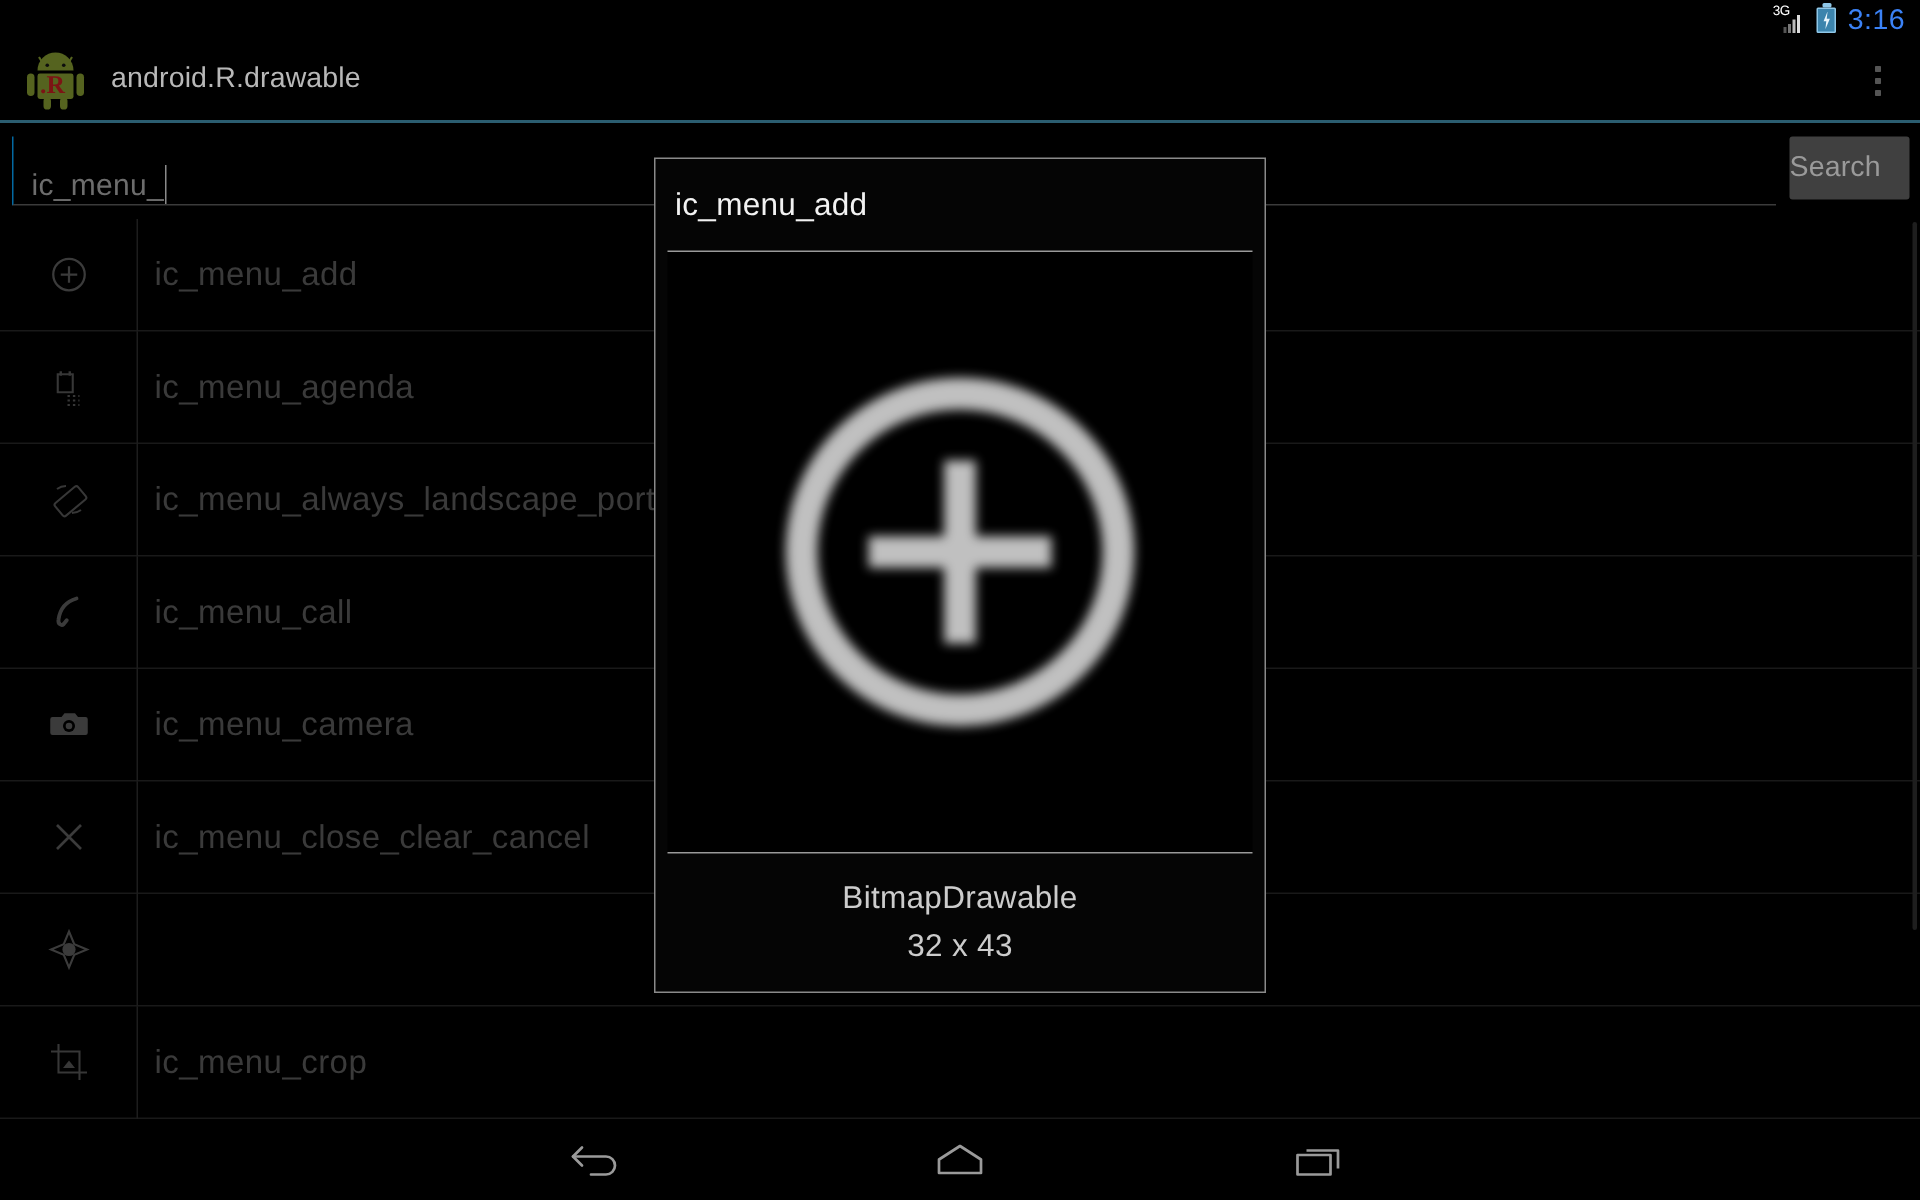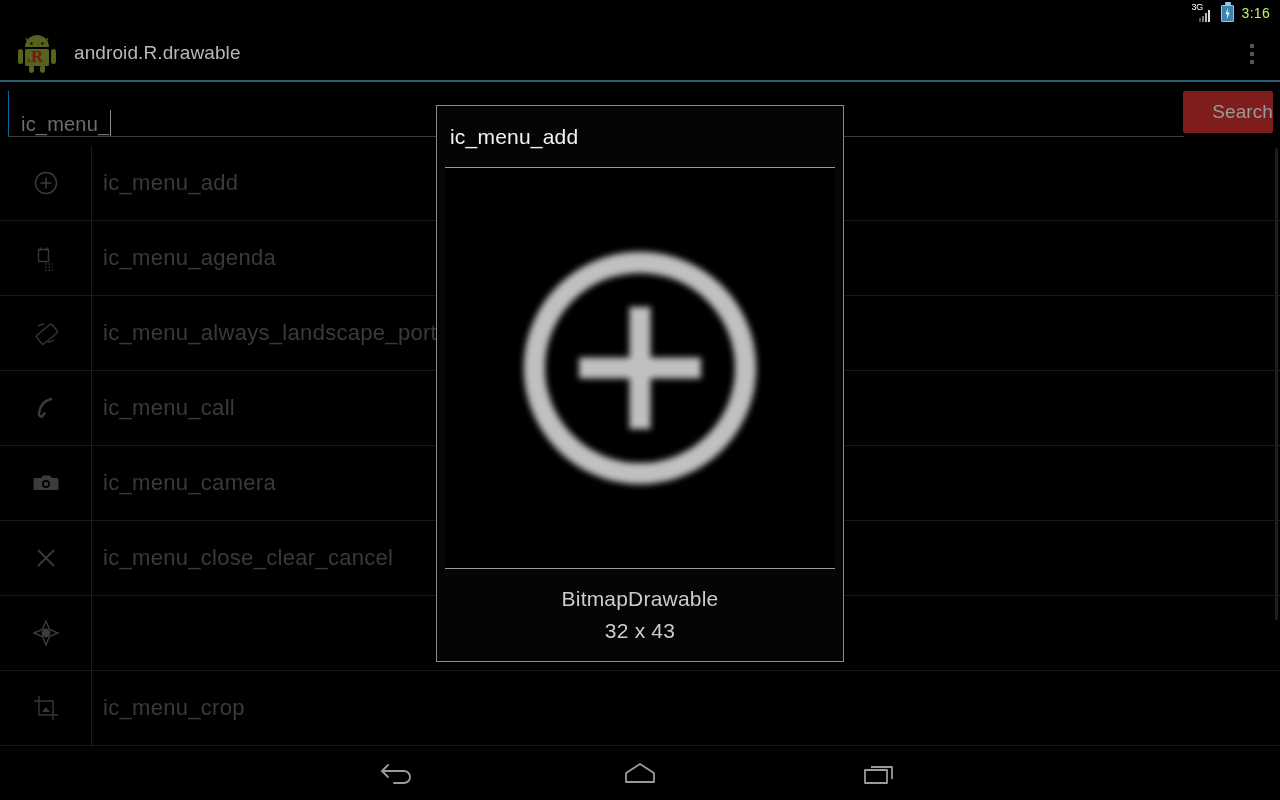--- a/index.html
+++ b/index.html
@@ -35,21 +35,21 @@
   #status-bar .batt:before{
     content:""; position:absolute; top:-4px; left:3px; width:6px; height:3px;
     background:#8fc7e8; border-radius:1px;
   }
   #status-bar .batt .bolt{
     position:absolute; left:3px; top:2px; width:6px; height:12px;
     background:#e8f4fb;
     clip-path:polygon(60% 0,15% 55%,45% 55%,35% 100%,85% 42%,50% 42%);
   }
   #status-bar .clock{
-    font-size:14px; color:#bef264; letter-spacing:0.3px; line-height:19px;
+    font-size:19px; color:#3b82f6; letter-spacing:0.3px; line-height:19px;
     padding-left:2px; font-weight:400;
   }
 
   
   #action-bar{
     position:absolute; left:0; top:26px; width:1280px; height:56px;
     background:#000; display:flex; align-items:center;
     border-bottom:2px solid #2b5d70;
   }
   #app-icon{ position:relative; width:48px; height:48px; margin-left:13px; flex:none; }
@@ -76,22 +76,22 @@
     display:flex; align-items:flex-end;
   }
   #search-input-text{
     font-size:20px; color:#6d6d6d; padding-left:12px;
     letter-spacing:0.2px; white-space:nowrap;
   }
   #search-caret{
     width:1px; height:26px; background:#8a8a8a; margin-left:1px;
   }
   #search-button{
-    position:absolute; right:7px; top:7px; width:90px; height:42px;
-    background:#7f1d1d; display:flex; align-items:center; justify-content:flex-end;
+    position:absolute; right:7px; top:7px; width:80px; height:42px;
+    background:#404040; display:flex; align-items:center; justify-content:flex-start;
     border-radius:2px;
   }
   #search-button span{ font-size:19px; color:#9a9a9a; letter-spacing:0.1px; }
 
   
   #drawable-list{
     position:absolute; left:0; top:146px; width:1280px; height:600px;
     overflow:hidden;
   }
   .list-row{

